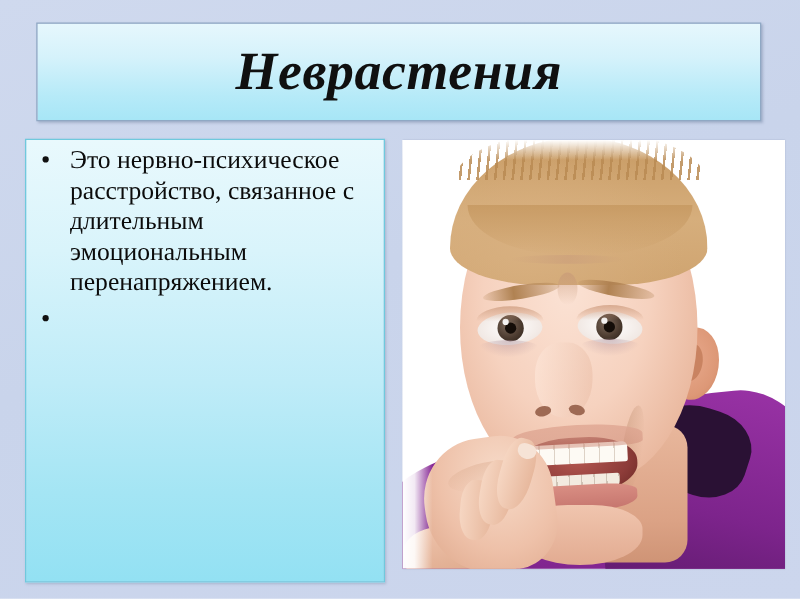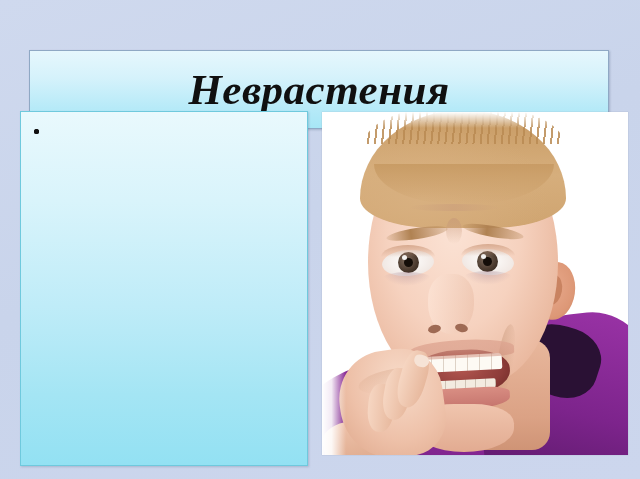--- a/index.html
+++ b/index.html
@@ -27,21 +27,20 @@
     top: 18px;
     width: 580px;
     height: 79px;
     box-sizing: border-box;
     border: 1px solid #8fa8c4;
     background: linear-gradient(to bottom, #e6f7fd 0%, #d5f2fb 35%, #b6eaf8 75%, #a7e6f6 100%);
     box-shadow: 1px 1px 2px rgba(90,110,140,0.35);
     display: flex;
     align-items: center;
     justify-content: center;
-    margin-top: 32px;
   }
   #title-text {
     font-family: "Liberation Serif", "DejaVu Serif", serif;
     font-weight: bold;
     font-style: italic;
     font-size: 43px;
     line-height: 1;
     color: #101010;
     letter-spacing: 0.5px;
     white-space: nowrap;
@@ -451,20 +450,21 @@
 <div id="slide">
 
   <div id="title-box">
     <div id="title-text">Неврастения</div>
   </div>
 
   <div id="body-box">
     <ul class="bullets">
       <li>
         <span class="bullet-dot"></span>
+        <span>Это нервно-психическое расстройство, связанное с длительным эмоциональным перенапряжением.</span>
       </li>
       <li>
         <span class="bullet-dot"></span>
       </li>
     </ul>
   </div>
 
   <div id="photo" title="Мальчик с тревожным выражением лица грызёт ногти">
     <div class="scene">
       <div class="shirt"></div>

